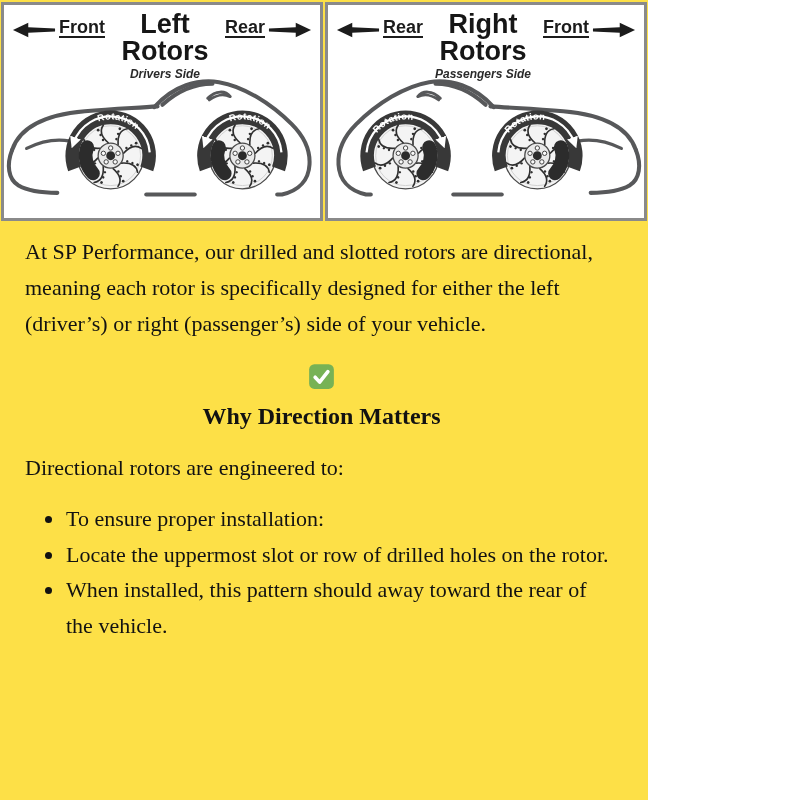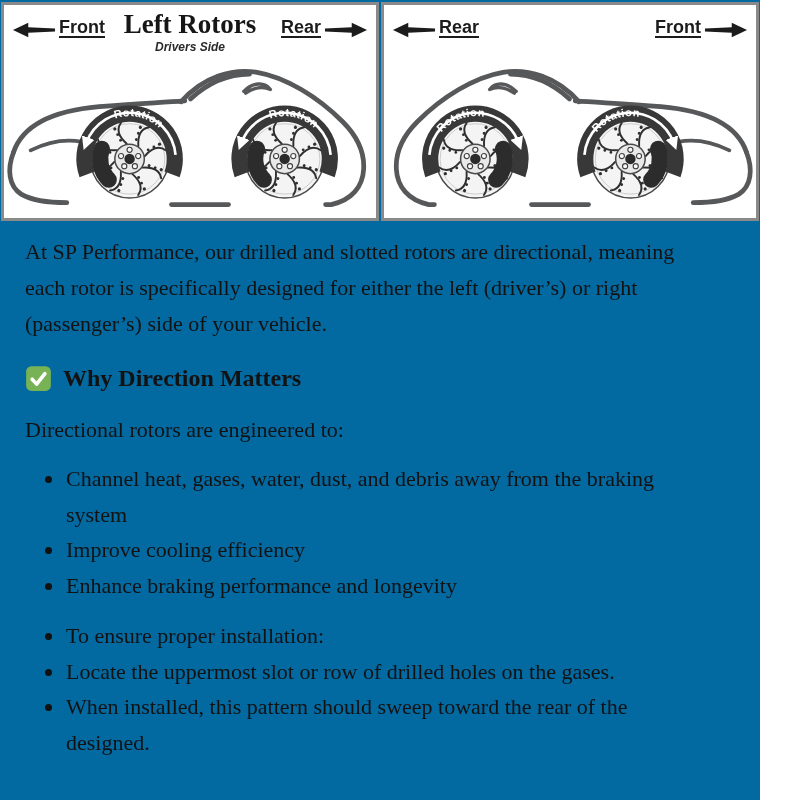--- a/index.html
+++ b/index.html
@@ -1,40 +1,40 @@
 <!DOCTYPE html>
 <html><head>
 <meta charset="utf-8">
 <style>
   html,body{margin:0;padding:0;background:#ffffff;}
-  .page{width:760px;height:800px;overflow:hidden;background:#0369a1;
+  .page{width:648px;height:800px;overflow:hidden;background:#fde047;
         font-family:"Liberation Sans",sans-serif;color:#141414;}
 
   
   .diagram{display:flex;gap:2px;margin:2px 1px 0 1px;}
   .panel{flex:1;border:3px solid #8a8a8a;background:#fff;height:213px;overflow:hidden;}
   .panel-header{display:grid;grid-template-columns:1fr auto 1fr;align-items:start;
                 padding:6px 8px 0 8px;height:46px;}
   .dir{display:flex;align-items:center;gap:3px;margin-top:6px;}
   .dir.left{justify-self:start;}
   .dir.right{justify-self:end;}
   .dir-label{font-weight:700;font-size:18px;color:#1c1c1c;
              border-bottom:2.5px solid #1c1c1c;padding-bottom:0px;line-height:18px;}
   .dir svg{display:block;margin-top:4px;}
   .titles{text-align:center;}
-  .panel-title{font-size:27px;font-weight:700;color:#161616;line-height:27px;font-family:Liberation Serif, serif;}
+  .panel-title{font-size:27px;font-weight:700;color:#161616;line-height:27px;}
   .panel-subtitle{font-size:12px;font-weight:700;font-style:italic;color:#2a2a2a;line-height:18px;}
   .car-svg{display:block;width:100%;height:161px;}
 
   
   .content{padding:6px 30px 0 25px;max-width:742px;box-sizing:border-box;
            font-family:"Liberation Serif",serif;font-size:22px;line-height:36px;color:#121212;}
   .intro{margin:7px 0 16px 0;}
   h3{display:flex;align-items:center;gap:11px;font-family:"Liberation Serif",serif;}
-  .h-why{margin:21px 0 0 0;font-size:24px;font-weight:700;line-height:30px;}
+  .h-why{margin:21px 0 0 0;font-size:24px;font-weight:700;line-height:30px;flex-direction:column;}
   .h-how{margin:27px 0 0 0;font-size:24px;font-weight:400;line-height:30px;}
   .lead{margin:19px 0 0 0;}
   ul{margin:13px 0 0 0;padding-left:40px;line-height:35.5px;}
   ul.how{margin-top:15px;}
   li{padding-left:1px;}
   li::marker{color:#111;}
   .emoji-icon{display:inline-flex;flex:0 0 auto;}
 </style>
 </head>
 <body>
@@ -138,20 +138,22 @@
 
     <div class="panel">
       <div class="panel-header">
         <div class="dir left">
           <svg width="44" height="18" viewBox="0 0 46 18">
             <path d="M1 9 L17 1.5 L17 6 L45 7.5 L45 10.5 L17 12 L17 16.5 Z" fill="#1c1c1c"></path>
           </svg>
           <span class="dir-label">Rear</span>
         </div>
         <div class="titles">
+          <div class="panel-title">Right Rotors</div>
+          <div class="panel-subtitle">Passengers Side</div>
         </div>
         <div class="dir right">
           <span class="dir-label">Front</span>
           <svg width="44" height="18" viewBox="0 0 46 18">
             <path d="M45 9 L29 1.5 L29 6 L1 7.5 L1 10.5 L29 12 L29 16.5 Z" fill="#1c1c1c"></path>
           </svg>
         </div>
       </div>
       <svg class="car-svg" viewBox="0 0 391 161">
         <use href="#carBody" transform="translate(391,0) scale(-1,1)"></use>
@@ -170,27 +172,22 @@
         <svg width="27" height="27" viewBox="0 0 36 36">
           <rect x="1.5" y="1.5" width="33" height="33" rx="7" fill="#77b255"></rect>
           <path d="M9.5 19 L15.5 25.5 L26.5 11.5" fill="none" stroke="#ffffff" stroke-width="4.8" stroke-linecap="round" stroke-linejoin="round"></path>
         </svg>
       </span>
       <span>Why Direction Matters</span>
     </h3>
 
     <p class="lead">Directional rotors are engineered to:</p>
 
-    <ul class="why">
-      <li>Channel heat, gases, water, dust, and debris away from the braking system</li>
-      <li>Improve cooling efficiency</li>
-      <li>Enhance braking performance and longevity</li>
-    </ul>
 
 
     <ul class="how">
       <li>To ensure proper installation:</li>
-      <li>Locate the uppermost slot or row of drilled holes on the gases.</li>
-      <li>When installed, this pattern should sweep toward the rear of the designed.</li>
+      <li>Locate the uppermost slot or row of drilled holes on the rotor.</li>
+      <li>When installed, this pattern should away toward the rear of the vehicle.</li>
     </ul>
 
   </div>
 </div>
 
 </body></html>

